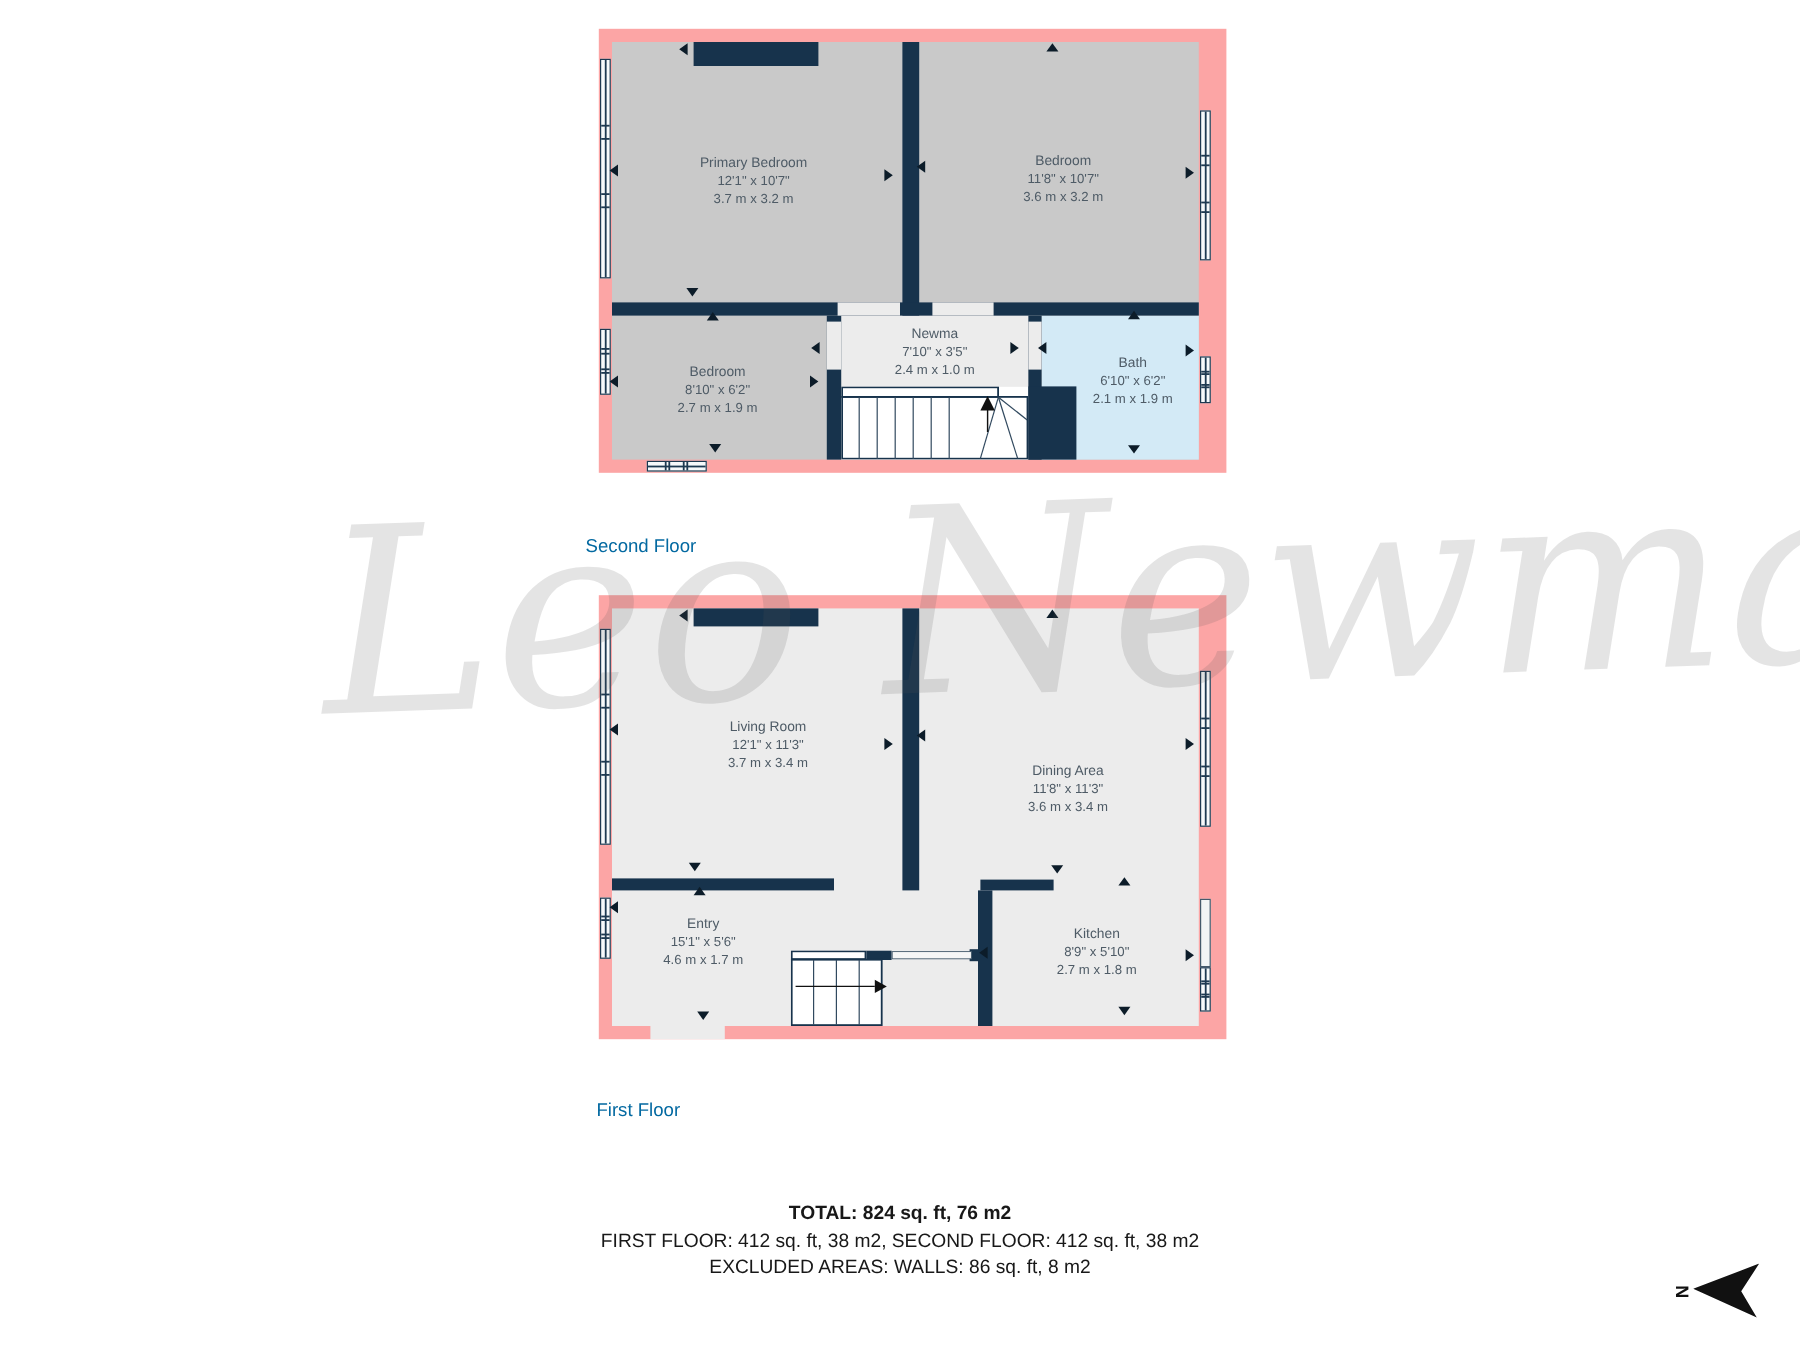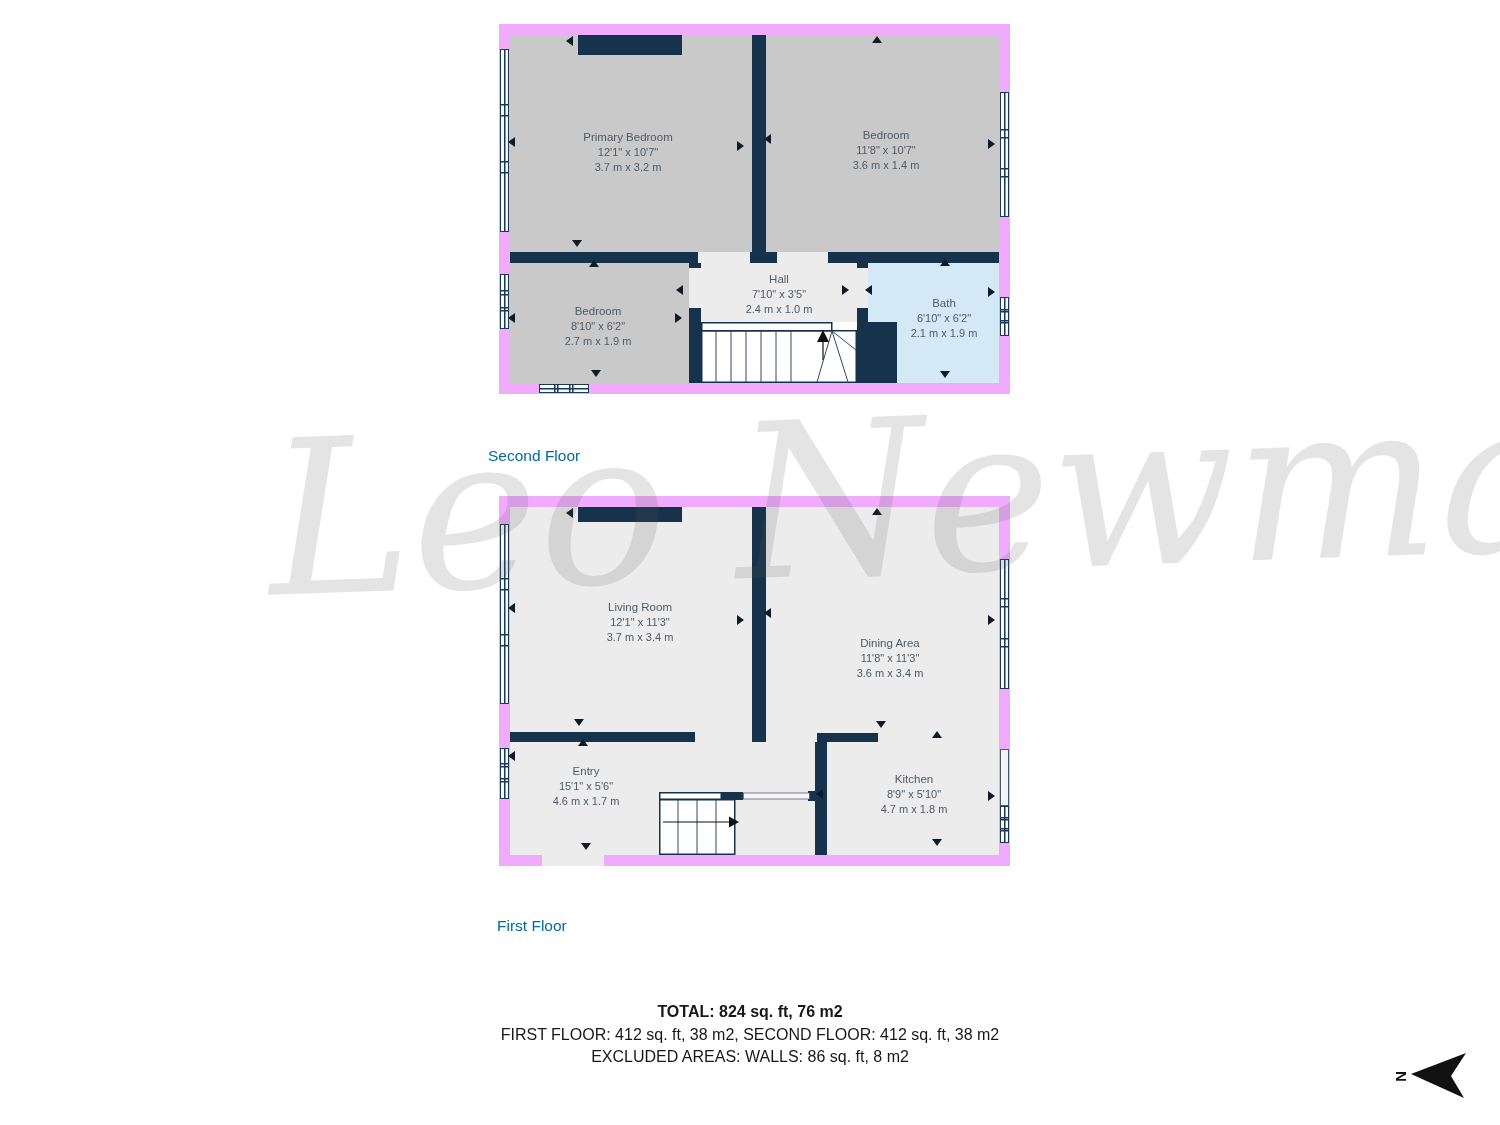--- a/index.html
+++ b/index.html
@@ -1,18 +1,18 @@
 <!DOCTYPE html>
 <html><head>
 <meta charset="utf-8">
 <style>
   html,body{margin:0;padding:0;}
   body{width:1500px;height:1125px;position:relative;background:#ffffff;overflow:hidden;
        font-family:"Liberation Sans",sans-serif;}
-  .plan{position:absolute;background:#f0abfc;}
+  .plan{position:absolute;background:#fca5a5;padding-left:12px;}
   .rect{position:absolute;}
   .wall{position:absolute;background:#17334c;}
   .open{position:absolute;background:#ececec;}
   .win{position:absolute;background-color:#f6f9fb;border:1px solid #1d3951;box-sizing:border-box;}
   .win.v{background-image:
       linear-gradient(#1d3951,#1d3951),
       linear-gradient(#1d3951,#1d3951),linear-gradient(#1d3951,#1d3951),
       linear-gradient(#1d3951,#1d3951),linear-gradient(#1d3951,#1d3951);
     background-size:1.5px 100%,100% 1.5px,100% 1.5px,100% 1.5px,100% 1.5px;
     background-position:50% 0,0 30%,0 36%,0 62%,0 68%;background-repeat:no-repeat;}
@@ -114,29 +114,29 @@
   <div class="tri right" style="left:489px;top:115px;"></div>
 
   <div class="room-label" style="left:129px;top:128px;">
     <div class="rname">Primary Bedroom</div>
     <div>12'1" x 10'7"</div>
     <div>3.7 m x 3.2 m</div>
   </div>
   <div class="room-label" style="left:387px;top:126px;">
     <div class="rname">Bedroom</div>
     <div>11'8" x 10'7"</div>
-    <div>3.6 m x 1.4 m</div>
+    <div>3.6 m x 3.2 m</div>
   </div>
   <div class="room-label" style="left:99px;top:302px;">
     <div class="rname">Bedroom</div>
     <div>8'10" x 6'2"</div>
     <div>2.7 m x 1.9 m</div>
   </div>
   <div class="room-label" style="left:280px;top:270px;">
-    <div class="rname">Hall</div>
+    <div class="rname">Newma</div>
     <div>7'10" x 3'5"</div>
     <div>2.4 m x 1.0 m</div>
   </div>
   <div class="room-label" style="left:445px;top:294px;">
     <div class="rname">Bath</div>
     <div>6'10" x 6'2"</div>
     <div>2.1 m x 1.9 m</div>
   </div>
 </div>
 
@@ -202,21 +202,21 @@
     <div>3.6 m x 3.4 m</div>
   </div>
   <div class="room-label" style="left:87px;top:290px;">
     <div class="rname">Entry</div>
     <div>15'1" x 5'6"</div>
     <div>4.6 m x 1.7 m</div>
   </div>
   <div class="room-label" style="left:415px;top:298px;">
     <div class="rname">Kitchen</div>
     <div>8'9" x 5'10"</div>
-    <div>4.7 m x 1.8 m</div>
+    <div>2.7 m x 1.8 m</div>
   </div>
 </div>
 
 <div class="floor-title" style="left:497px;top:917px;">First Floor</div>
 
 <div class="summary">
   <p class="b">TOTAL: 824 sq. ft, 76 m2</p>
   <p>FIRST FLOOR: 412 sq. ft, 38 m2, SECOND FLOOR: 412 sq. ft, 38 m2</p>
   <p>EXCLUDED AREAS: WALLS: 86 sq. ft, 8 m2</p>
 </div>

